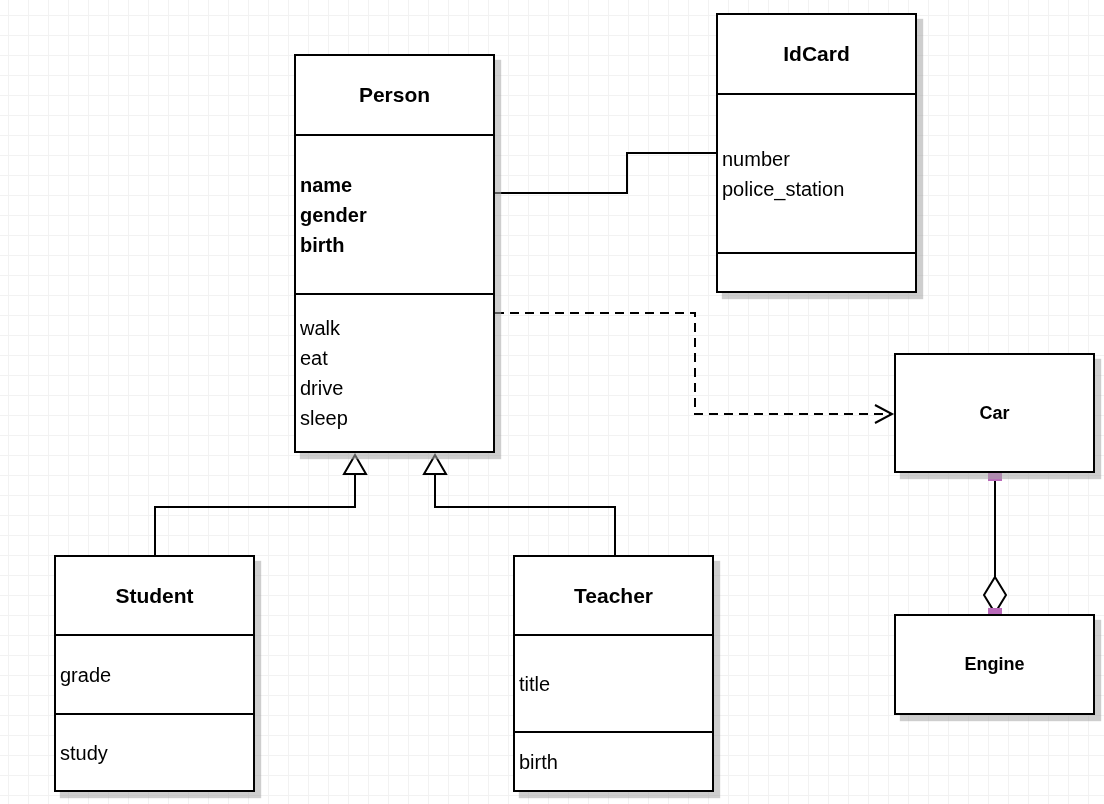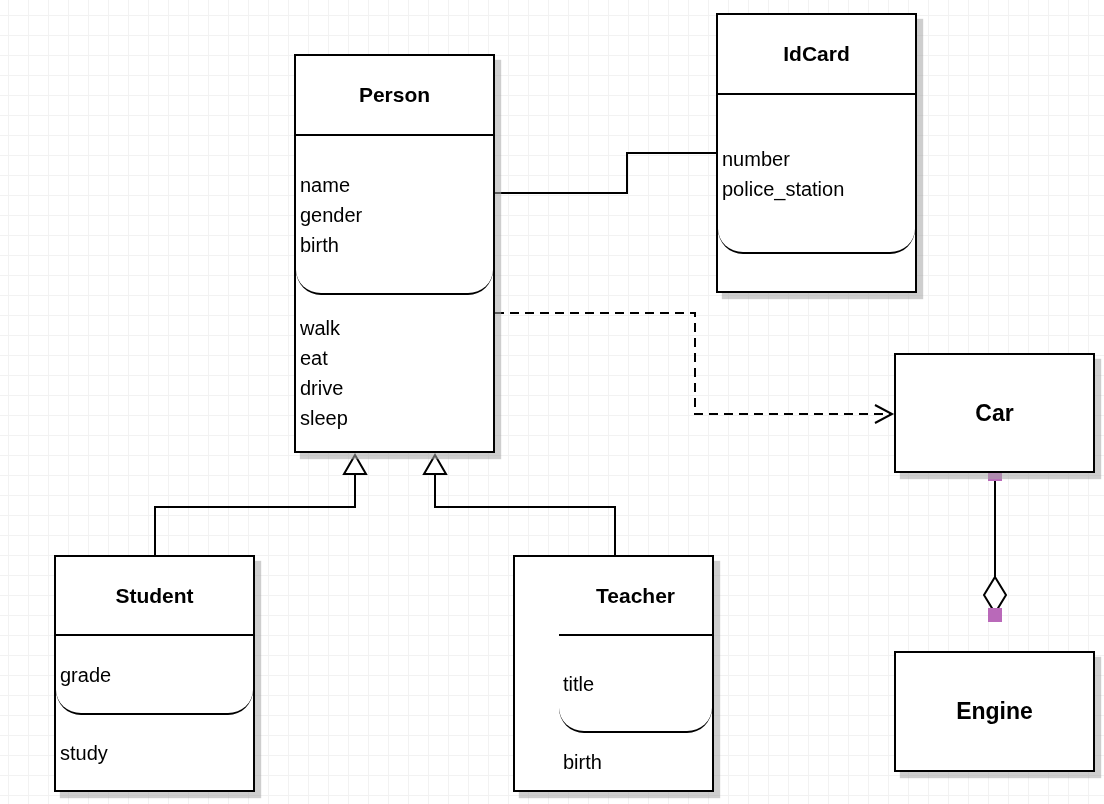--- a/index.html
+++ b/index.html
@@ -30,28 +30,27 @@
     font-weight:bold;font-size:21px;
     border-bottom:2px solid #000;
     flex:none;
   }
   .cls-section{
     display:flex;flex-direction:column;justify-content:center;
     font-size:20px;
     padding-left:4px;
     box-sizing:border-box;
     flex:none;
-    border-radius:25px;
   }
   .cls-section.divided{border-bottom:2px solid #000;}
   .cls-section.fill{flex:1 1 auto;}
   .member{line-height:30px;white-space:nowrap;}
   .simple-title{
     display:flex;align-items:center;justify-content:center;
-    font-weight:bold;font-size:23px;
+    font-weight:bold;font-size:18px;
     width:100%;height:100%;border-radius:11px;
   }
   svg.edges{position:absolute;left:0;top:0;pointer-events:none;}
   svg.edges [data-interactable="true"]{pointer-events:stroke;}
 </style>
 </head>
 <body>
 
 <div class="canvas" data-interactable="false">
 
@@ -70,21 +69,21 @@
     <polygon points="435,455 446,474 424,474" fill="#fff" stroke="#000" stroke-width="2" data-interactable="false"></polygon>
 
     <path d="M995,473 L995,578" fill="none" stroke="#000" stroke-width="2" data-interactable="true"></path>
     <polygon points="995,577 1006,595 995,613 984,595" fill="#fff" stroke="#000" stroke-width="2" data-interactable="false"></polygon>
     <rect x="988" y="467" width="14" height="14" fill="#b969b9" data-interactable="true"></rect>
     <rect x="988" y="608" width="14" height="14" fill="#b969b9" data-interactable="true"></rect>
   </svg>
 
   <div class="uml-class" style="left:294px;top:54px;width:201px;height:399px;" data-interactable="true">
     <div class="cls-header" style="height:78px;" data-interactable="false">Person</div>
-    <div class="cls-section divided" style="height:159px;" data-interactable="false">
+    <div class="cls-section divided" style="height:159px;font-weight:bold;" data-interactable="false">
       <div class="member" data-interactable="false">name</div>
       <div class="member" data-interactable="false">gender</div>
       <div class="member" data-interactable="false">birth</div>
     </div>
     <div class="cls-section fill" data-interactable="false">
       <div class="member" data-interactable="false">walk</div>
       <div class="member" data-interactable="false">eat</div>
       <div class="member" data-interactable="false">drive</div>
       <div class="member" data-interactable="false">sleep</div>
     </div>
@@ -96,35 +95,35 @@
       <div class="member" data-interactable="false">number</div>
       <div class="member" data-interactable="false">police_station</div>
     </div>
     <div class="cls-section fill" data-interactable="false"></div>
   </div>
 
   <div class="uml-class" style="left:894px;top:353px;width:201px;height:120px;" data-interactable="true">
     <div class="simple-title" data-interactable="false">Car</div>
   </div>
 
-  <div class="uml-class" style="left:894px;top:614px;width:201px;height:121px;margin-top:37px;" data-interactable="true">
+  <div class="uml-class" style="left:894px;top:614px;width:201px;height:101px;" data-interactable="true">
     <div class="simple-title" data-interactable="false">Engine</div>
   </div>
 
   <div class="uml-class" style="left:54px;top:555px;width:201px;height:237px;justify-content:space-between;" data-interactable="true">
     <div class="cls-header" style="height:77px;" data-interactable="false">Student</div>
     <div class="cls-section divided" style="height:79px;" data-interactable="false">
       <div class="member" data-interactable="false">grade</div>
     </div>
     <div class="cls-section fill" data-interactable="false">
       <div class="member" data-interactable="false">study</div>
     </div>
   </div>
 
-  <div class="uml-class" style="left:513px;top:555px;width:201px;height:237px;padding-left:44px;" data-interactable="true">
+  <div class="uml-class" style="left:513px;top:555px;width:201px;height:237px;" data-interactable="true">
     <div class="cls-header" style="height:77px;" data-interactable="false">Teacher</div>
     <div class="cls-section divided" style="height:97px;" data-interactable="false">
       <div class="member" data-interactable="false">title</div>
     </div>
     <div class="cls-section fill" data-interactable="false">
       <div class="member" data-interactable="false">birth</div>
     </div>
   </div>
 
 </div>

